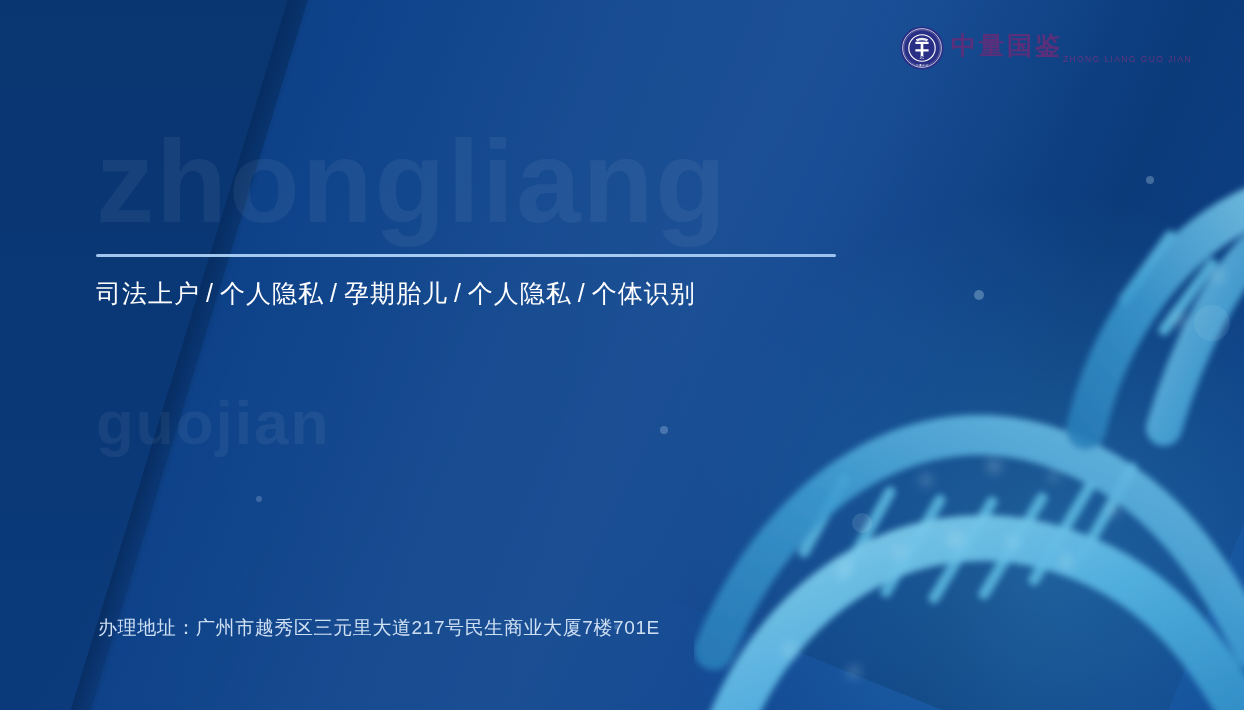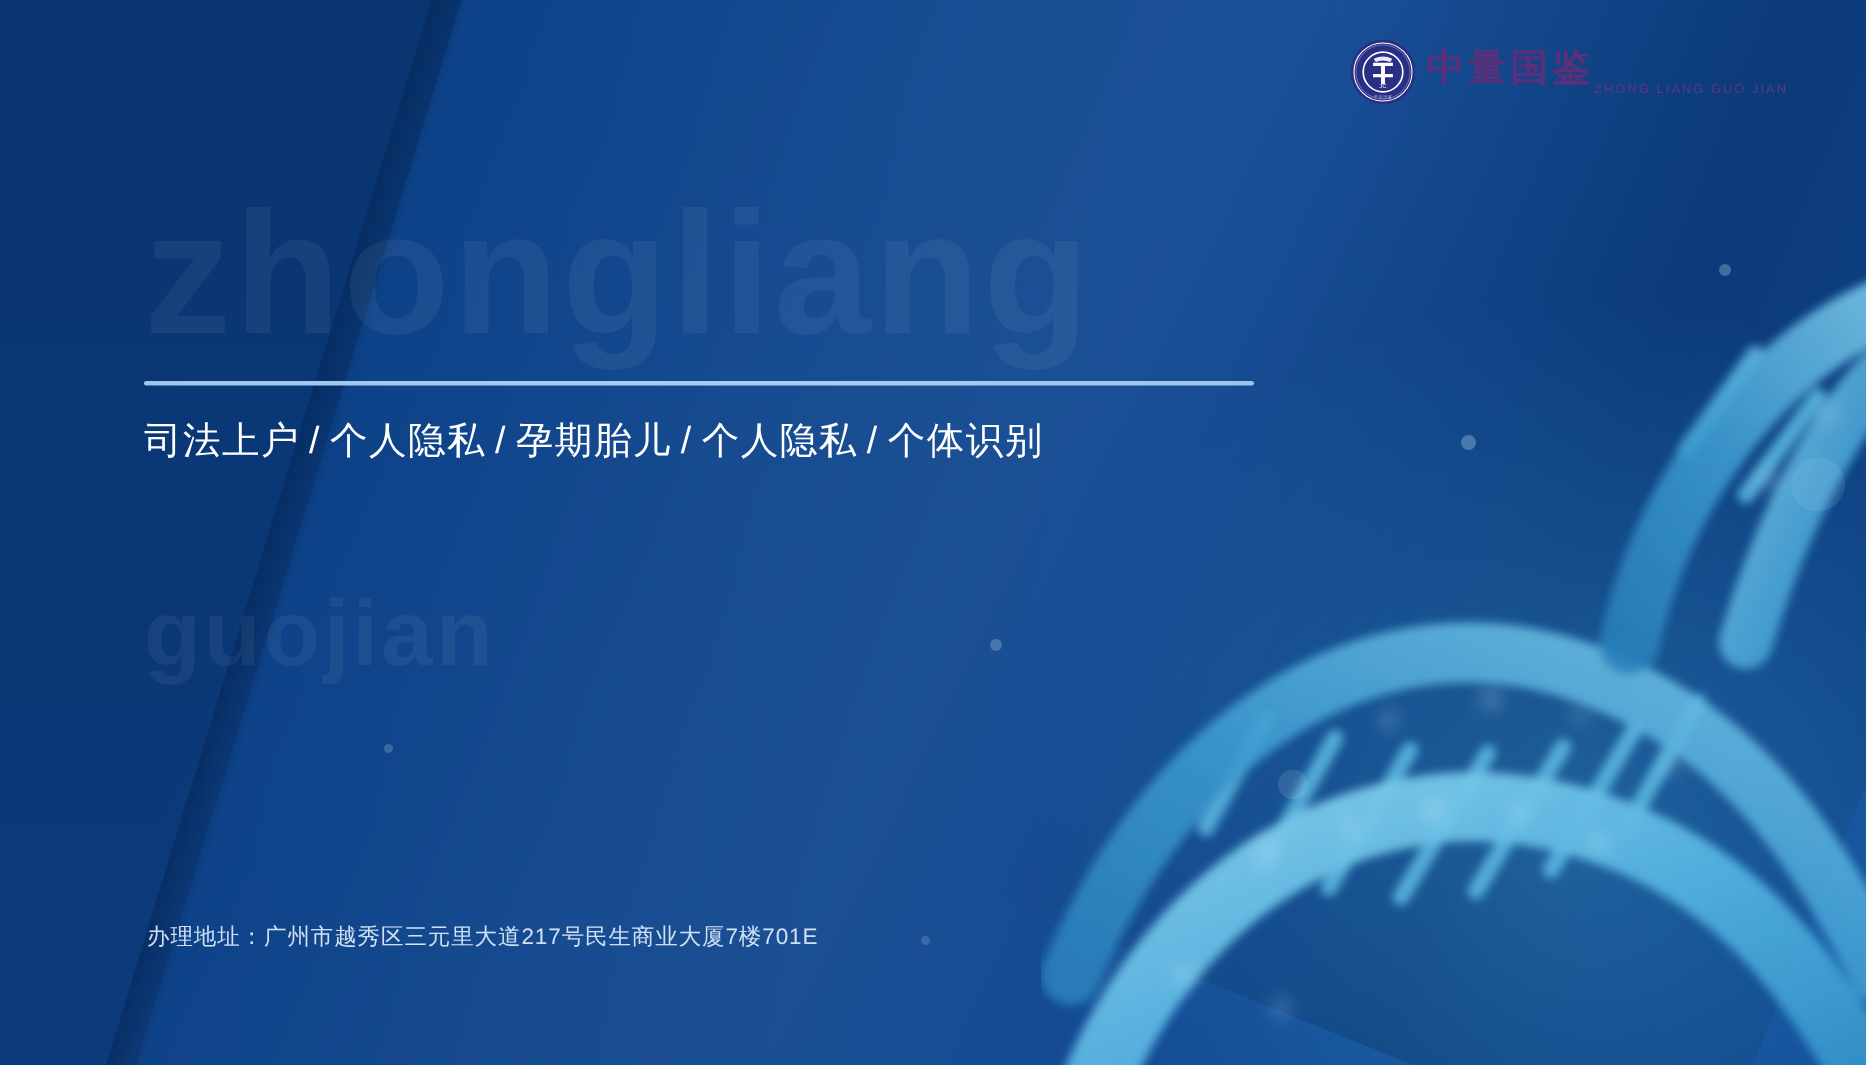--- a/index.html
+++ b/index.html
@@ -153,21 +153,21 @@
   .subtitle .sep {
     color: #ffffff;
     padding: 0 6px;
   }
 
   
   .address {
     position: absolute;
     left: 98px;
     top: 615px;
-    font-size: 15px;
+    font-size: 19px;
     letter-spacing: 0.6px;
     color: #cfe0f4;
     white-space: nowrap;
   }
 
   
   .logo {
     position: absolute;
     right: 52px;
     top: 26px;

